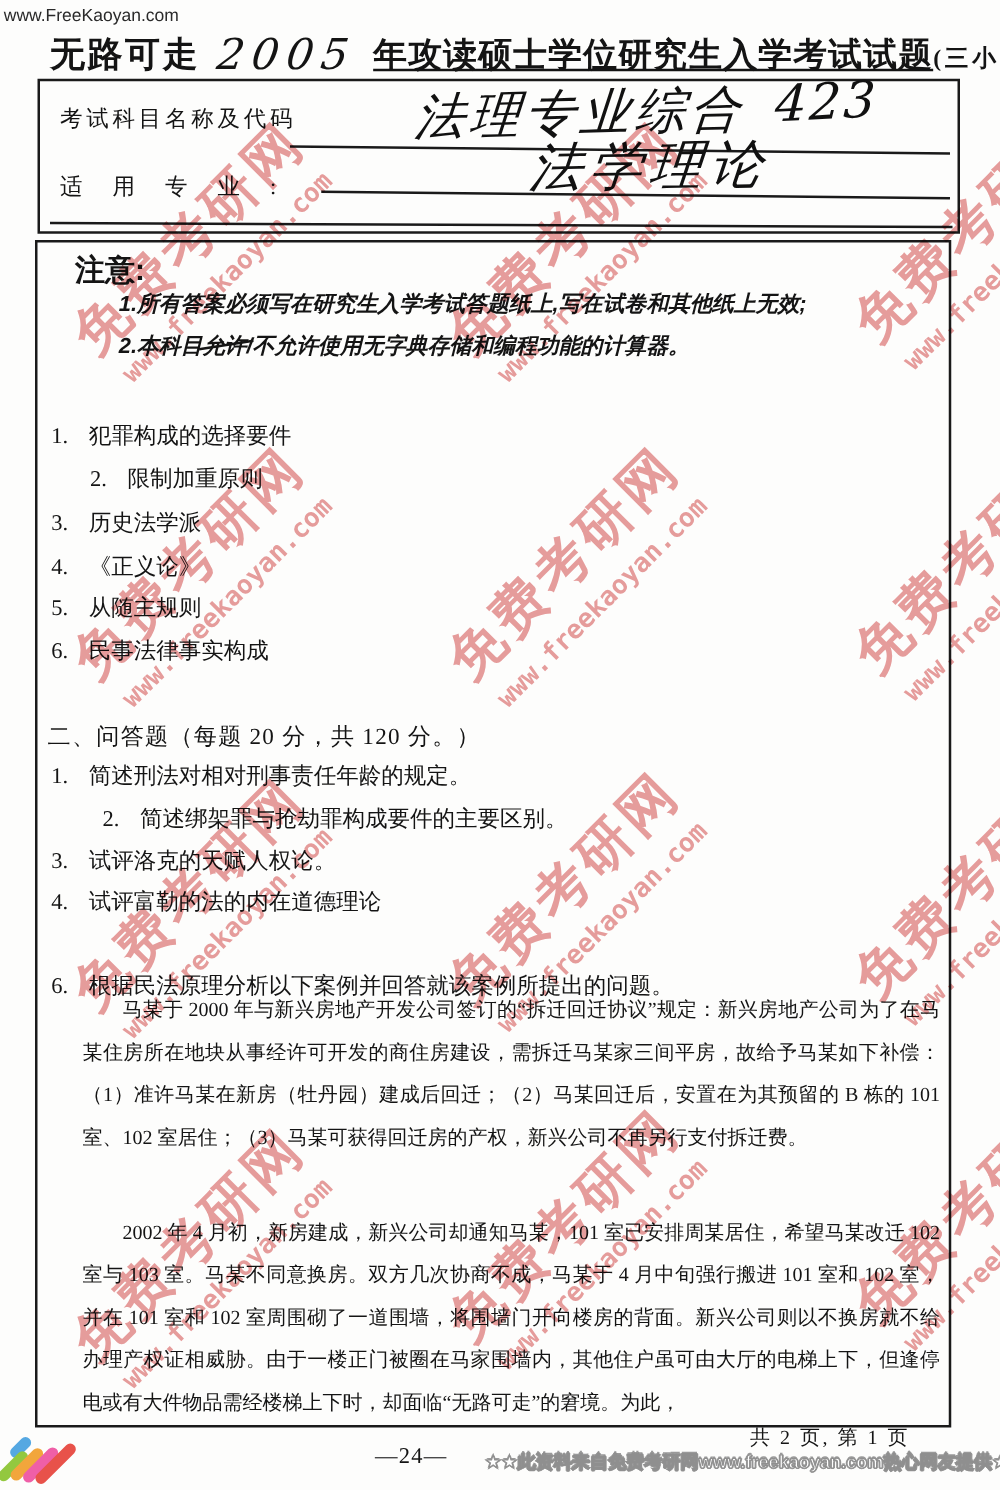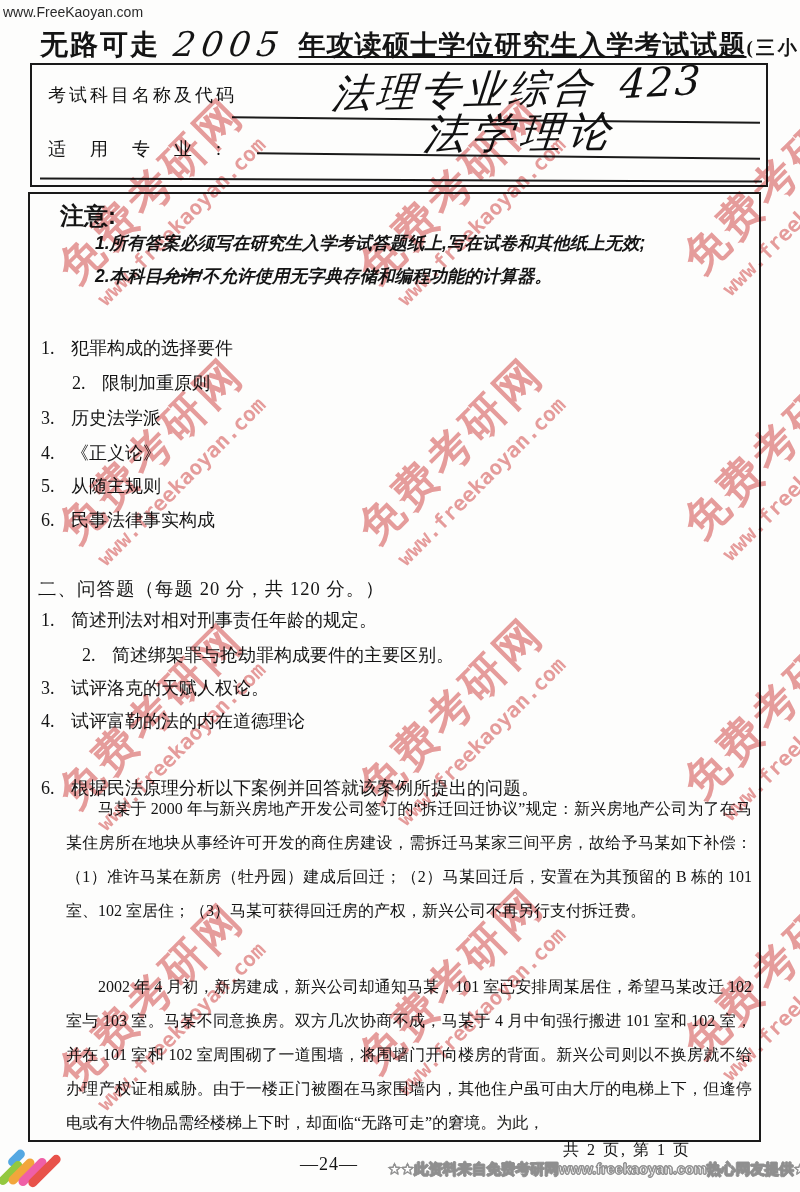--- a/index.html
+++ b/index.html
@@ -38,21 +38,21 @@
   .strike::after{content:"";position:absolute;left:-3px;right:-1px;top:46%;border-top:2.5px solid #151515;transform:rotate(-9deg);}
   .sec-heading{left:8px;font-size:18.5px;letter-spacing:1px;}
   .sh1{top:107px;} .sh2{top:382px;}
   .qitem{left:11px;width:690px;font-size:18px;}
   .qnum{display:inline-block;width:30px;}
   .s1i0{top:142px;}.s1i1{top:177px;margin-left:31px;}.s1i2{top:212px;}.s1i3{top:247px;}.s1i4{top:280px;}.s1i5{top:314px;}
   .s2i0{top:414px;}.s2i1{top:449px;margin-left:41px;}.s2i2{top:482px;}.s2i3{top:515px;}.s2i4{top:549px;}.s2i5{top:582px;}
   .case-para{left:36px;width:686px;font-size:16px;line-height:34px;text-align:justify;text-indent:2em;}
   .cp1{top:598px;} .cp2{top:776px;}
   
-  .footer-pages{position:absolute;left:563px;top:1140px;font-size:16px;letter-spacing:2px;text-align:right;}
+  .footer-pages{position:absolute;left:600px;top:1140px;font-size:16px;letter-spacing:2px;text-align:right;}
   .footer-pageno{position:absolute;left:300px;top:1154px;font-size:18px;letter-spacing:1px;}
   .footer-credit{
     position:absolute;left:388px;top:1160px;width:412px;white-space:nowrap;
     font-family:"Liberation Sans","DejaVu Sans",sans-serif;font-weight:bold;font-size:14.5px;
     color:#ffffff;-webkit-text-stroke:1px #8f8f8f;
     text-shadow:-1px 0 #9a9a9a,1px 0 #9a9a9a,0 -1px #9a9a9a,0 1px #9a9a9a;
   }
   
   .logo{position:absolute;left:2px;top:1146px;width:60px;height:46px;}
   .stripe{position:absolute;width:9px;border-radius:5px;transform:rotate(45deg);}

